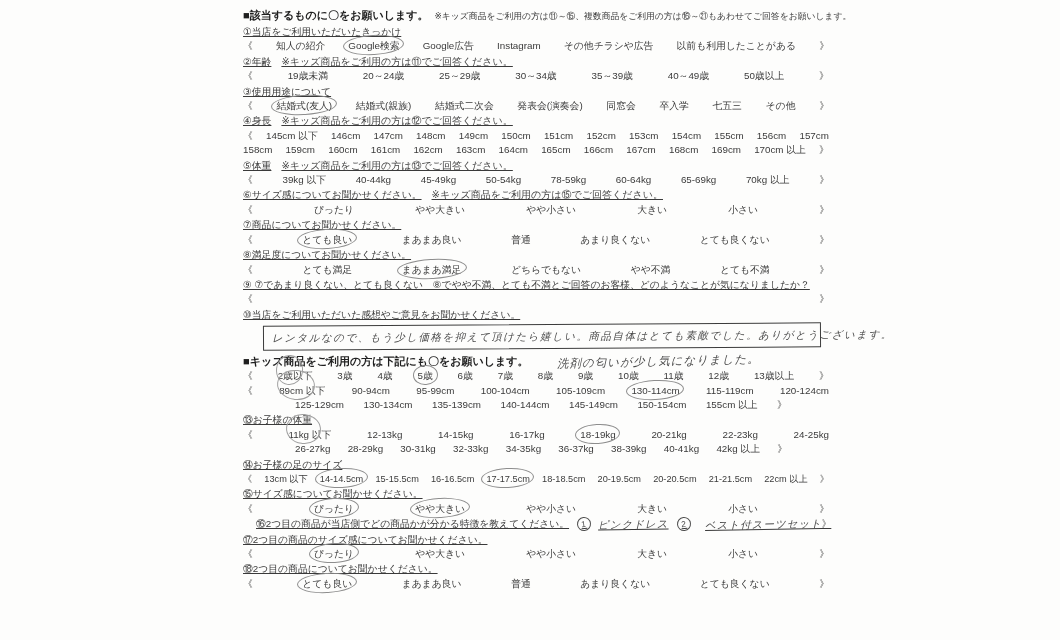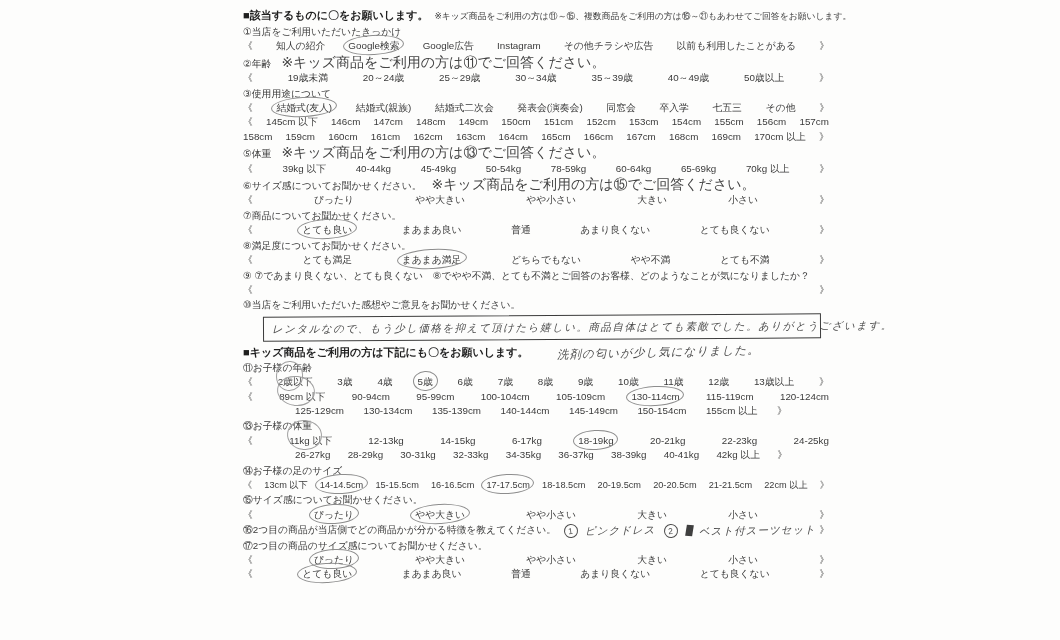--- a/index.html
+++ b/index.html
@@ -7,22 +7,22 @@
     width:1060px;height:640px;background:#fdfdfc;overflow:hidden;
     font-family:"Liberation Sans","DejaVu Sans",sans-serif;color:#3a3a3a;
   }
   .page{position:relative;width:1060px;height:640px;background:#fdfdfc;}
   .sheet{position:absolute;left:243px;top:3px;width:586px;}
 
   .title-line{white-space:nowrap;line-height:15px;margin-top:3px;position:relative;}
   .sec-title{font-weight:bold;font-size:11px;color:#1f1f1f;}
   .sec-note{font-size:8.8px;margin-left:6px;color:#3a3a3a;}
 
-  .q-label{font-size:9.8px;line-height:14.4px;white-space:nowrap;position:relative;margin-top:1px;}
-  .q-note{font-size:14px;margin-left:10px;color:#444;}
+  .q-label{font-size:9.8px;line-height:14.4px;white-space:nowrap;position:relative;margin-top:1px;text-decoration:underline;}
+  .q-note{font-size:10px;margin-left:10px;color:#444;}
 
   .opt-line{display:flex;justify-content:space-between;align-items:baseline;
             font-size:9.8px;line-height:14.4px;white-space:nowrap;}
   .opt-line.indent{padding-left:52px;padding-right:42px;}
   .opt-line.small{font-size:9.2px;}
   .bracket{color:#454545;}
   .opt{position:relative;}
 
   
   .circle::after{
@@ -45,21 +45,21 @@
     transform:rotate(-6deg);flex:0 0 auto;
   }
   .scribble{display:inline-block;width:7px;height:11px;background:#3f3f3f;
             margin:0 1px 0 6px;transform:skew(-6deg) rotate(3deg);align-self:center;}
 
   .fb-box{
     border:1.3px solid #3c3c3c;margin:2px 8px 3px 20px;height:23px;
     display:flex;align-items:center;padding:0 8px;transform:rotate(-0.35deg);
     background:#fdfdfc;
   }
-  .inline-answer-line{display:flex;align-items:flex-end;}
+  .inline-answer-line{display:flex;align-items:flex-start;margin-left:13px;}
   .inline-answer-line .close-br{margin-left:auto;}
 </style>
 </head>
 <body>
 
 <div class="page">
   <div class="sheet">
       <div class="title-line"><span class="sec-title">■該当するものに〇をお願いします。</span><span class="sec-note">※キッズ商品をご利用の方は⑪～⑮、複数商品をご利用の方は⑯～㉑もあわせてご回答をお願いします。</span></div>
       <div class="q-label"><span>①当店をご利用いただいたきっかけ</span></div>
       <div class="opt-line">
@@ -90,20 +90,21 @@
         <span class="opt circle">結婚式(友人)</span>
         <span class="opt">結婚式(親族)</span>
         <span class="opt">結婚式二次会</span>
         <span class="opt">発表会(演奏会)</span>
         <span class="opt">同窓会</span>
         <span class="opt">卒入学</span>
         <span class="opt">七五三</span>
         <span class="opt">その他</span>
         <span class="bracket">》</span>
       </div>
+      <div class="q-label"><span>④身長</span><span class="q-note">※キッズ商品をご利用の方は⑫でご回答ください。</span></div>
       <div class="opt-line">
         <span class="bracket">《</span>
         <span class="opt">145cm 以下</span>
         <span class="opt">146cm</span>
         <span class="opt">147cm</span>
         <span class="opt">148cm</span>
         <span class="opt">149cm</span>
         <span class="opt">150cm</span>
         <span class="opt">151cm</span>
         <span class="opt">152cm</span>
@@ -175,21 +176,20 @@
       <div class="q-label"><span>⑨ ⑦であまり良くない、とても良くない　⑧でやや不満、とても不満とご回答のお客様、どのようなことが気になりましたか？</span></div>
       <div class="opt-line">
         <span class="bracket">《</span>
         <span class="bracket">》</span>
       </div>
       <div class="q-label"><span>⑩当店をご利用いただいた感想やご意見をお聞かせください。</span></div>
       <div class="fb-box">
         <span class="hw hw-box">レンタルなので、もう少し価格を抑えて頂けたら嬉しい。商品自体はとても素敵でした。ありがとうございます。</span>
       </div>
       <div class="title-line"><span class="sec-title">■キッズ商品をご利用の方は下記にも〇をお願いします。</span><span class="hw hw-note">洗剤の匂いが少し気になりました。</span></div>
-      <div class="q-label"><span>⑪お子様の年齢</span></div>
       <div class="opt-line">
         <span class="bracket">《</span>
         <span class="opt circle circle-tall">2歳以下</span>
         <span class="opt">3歳</span>
         <span class="opt">4歳</span>
         <span class="opt circle">5歳</span>
         <span class="opt">6歳</span>
         <span class="opt">7歳</span>
         <span class="opt">8歳</span>
         <span class="opt">9歳</span>
@@ -219,21 +219,21 @@
         <span class="opt">150-154cm</span>
         <span class="opt">155cm 以上</span>
         <span class="bracket">》</span>
       </div>
       <div class="q-label"><span>⑬お子様の体重</span></div>
       <div class="opt-line">
         <span class="bracket">《</span>
         <span class="opt circle circle-tall">11kg 以下</span>
         <span class="opt">12-13kg</span>
         <span class="opt">14-15kg</span>
-        <span class="opt">6-17kg</span>
+        <span class="opt">16-17kg</span>
         <span class="opt circle">18-19kg</span>
         <span class="opt">20-21kg</span>
         <span class="opt">22-23kg</span>
         <span class="opt">24-25kg</span>
       </div>
       <div class="opt-line indent">
         <span class="opt">26-27kg</span>
         <span class="opt">28-29kg</span>
         <span class="opt">30-31kg</span>
         <span class="opt">32-33kg</span>
@@ -281,20 +281,21 @@
       <div class="q-label"><span>⑰2つ目の商品のサイズ感についてお聞かせください。</span></div>
       <div class="opt-line">
         <span class="bracket">《</span>
         <span class="opt circle">ぴったり</span>
         <span class="opt">やや大きい</span>
         <span class="opt">やや小さい</span>
         <span class="opt">大きい</span>
         <span class="opt">小さい</span>
         <span class="bracket">》</span>
       </div>
+      <div class="q-label"><span>⑱2つ目の商品についてお聞かせください。</span></div>
       <div class="opt-line">
         <span class="bracket">《</span>
         <span class="opt circle">とても良い</span>
         <span class="opt">まあまあ良い</span>
         <span class="opt">普通</span>
         <span class="opt">あまり良くない</span>
         <span class="opt">とても良くない</span>
         <span class="bracket">》</span>
       </div>
     </div>

